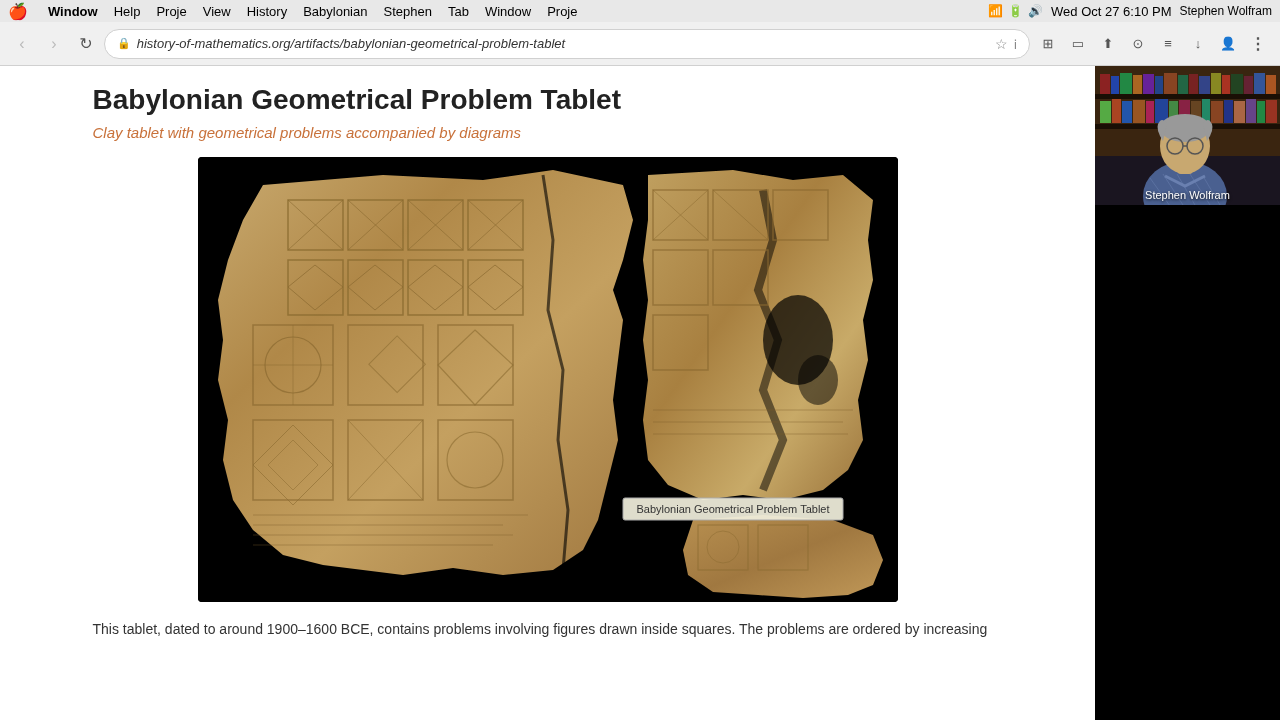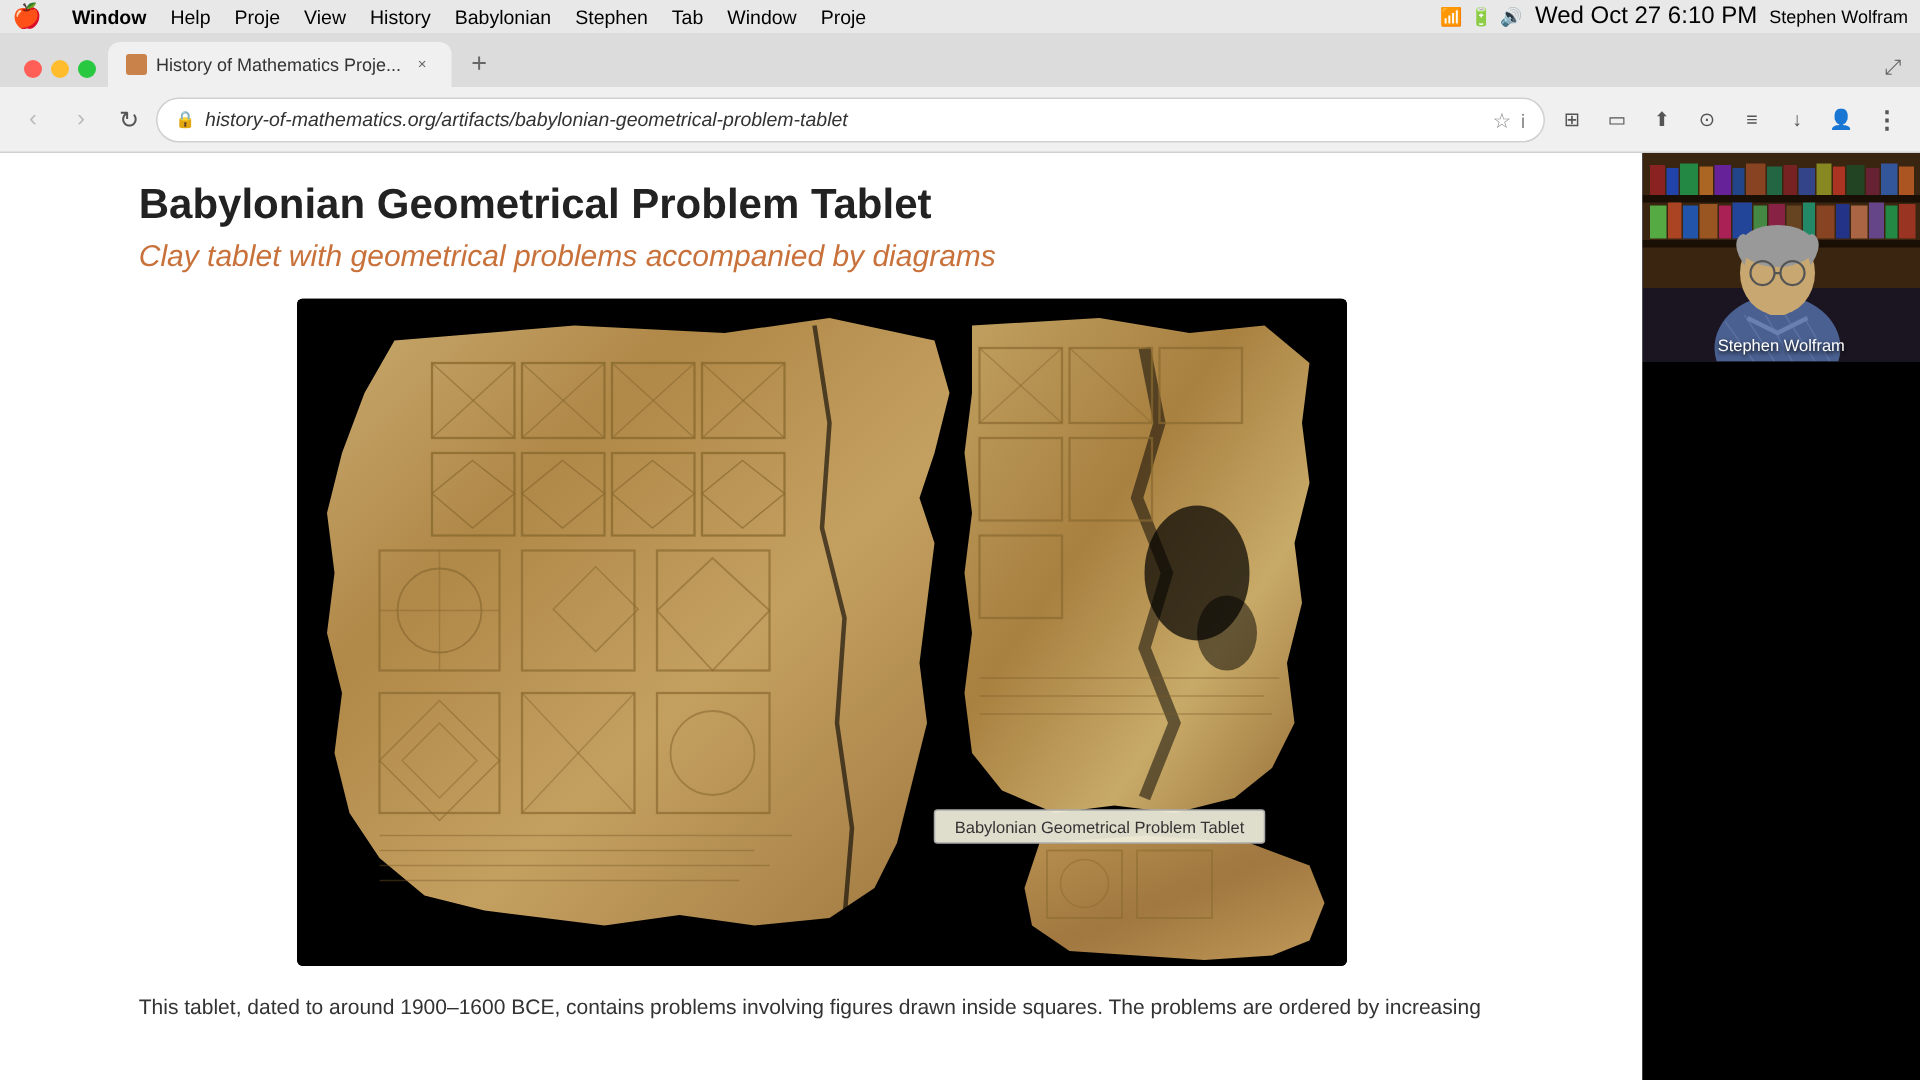--- a/index.html
+++ b/index.html
@@ -222,21 +222,21 @@
       padding: 16px 40px 20px 40px;
     }
     .page-title {
       font-size: 28px;
       font-weight: 700;
       color: #222;
       margin-bottom: 6px;
       line-height: 1.3;
     }
     .page-subtitle {
-      font-size: 20px;
+      font-size: 15px;
       color: #c8713a;
       font-style: italic;
       margin-bottom: 16px;
     }
     .page-description {
       font-size: 14px;
       color: #333;
       line-height: 1.6;
       margin-bottom: 16px;
     }
@@ -329,45 +329,27 @@
   <span class="menubar-item">Stephen</span>
   <span class="menubar-item">Tab</span>
   <span class="menubar-item">Window</span>
   <span class="menubar-item">Proje</span>
   <div class="menubar-right">
     <span style="display:flex;gap:5px;font-size:12px;">
       <span>📶</span>
       <span>🔋</span>
       <span>🔊</span>
     </span>
-    <span style="font-size:16px;">Wed Oct 27  6:10 PM</span>
+    <span style="font-size:13px;">Wed Oct 27  6:10 PM</span>
     <span style="font-size:12px;">Stephen Wolfram</span>
   </div>
 </div>
 
 <div class="browser">
 
-  <div class="tabbar">
-    <div class="tab-window-ctrls">
-      <div class="traffic-lights">
-        <div class="tl-red"></div>
-        <div class="tl-yellow"></div>
-        <div class="tl-green"></div>
-      </div>
-    </div>
-    <div class="tab-active">
-      <div class="tab-favicon"></div>
-      <span class="tab-title">History of Mathematics Proje...</span>
-      <div class="tab-close">×</div>
-    </div>
-    <div class="tab-new">+</div>
-    <div class="tabbar-right">
-      <div class="window-maximize-icon">⤢</div>
-    </div>
-  </div>
 
   <div class="navbar">
     <div class="nav-btn disabled">‹</div>
     <div class="nav-btn disabled">›</div>
     <div class="nav-btn">↻</div>
     <div class="address-bar">
       <span class="address-lock">🔒</span>
       <span class="address-text">history-of-mathematics.org/artifacts/babylonian-geometrical-problem-tablet</span>
       <div class="address-icons">
         <span class="address-icon">☆</span>

